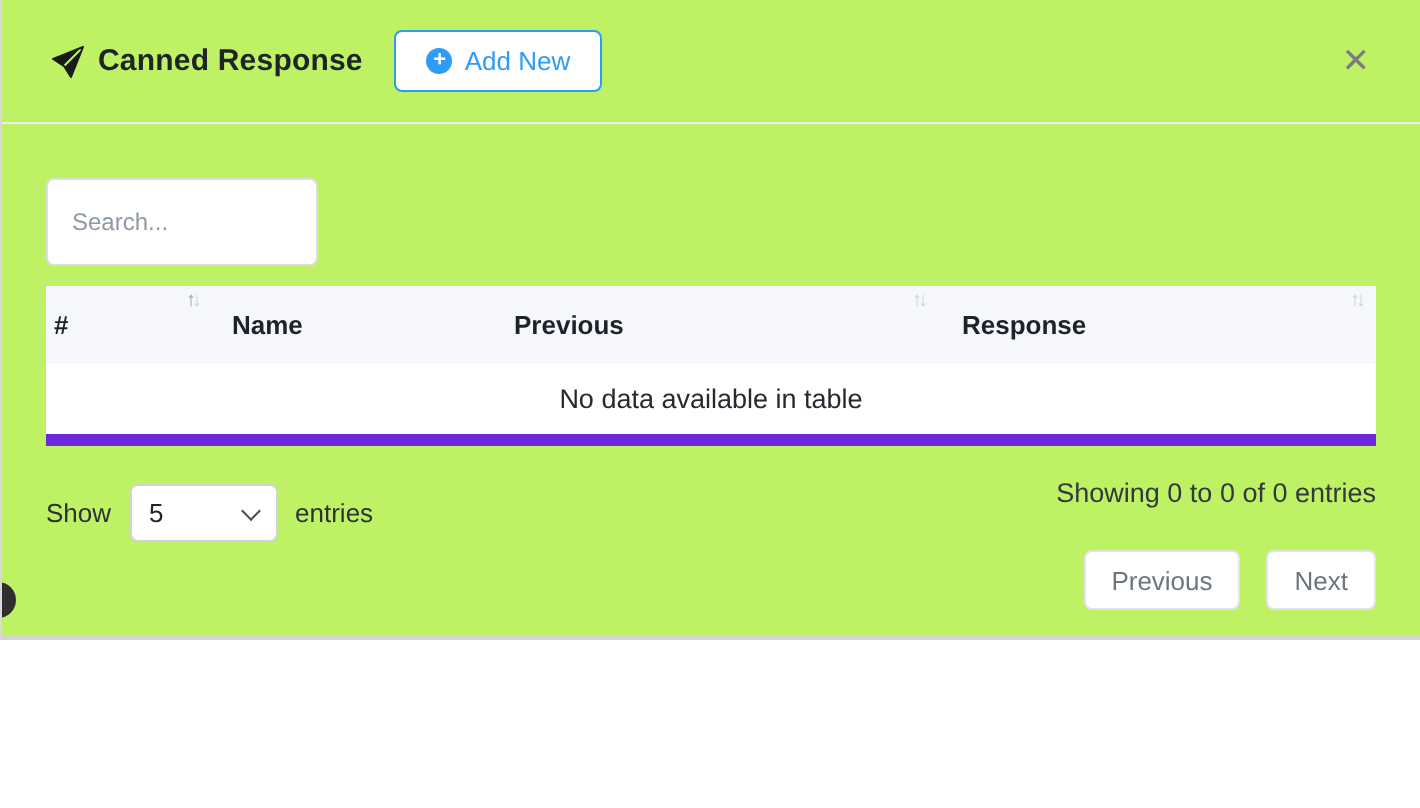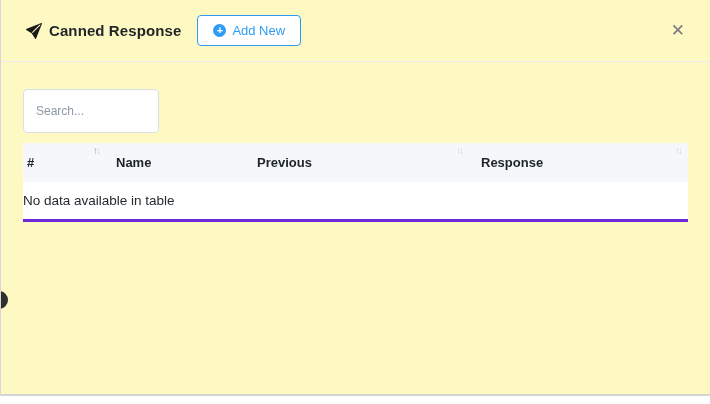--- a/index.html
+++ b/index.html
@@ -5,22 +5,22 @@
   * { margin: 0; padding: 0; box-sizing: border-box; }
   html, body { width: 710px; height: 404px; }
   body {
     font-family: "Liberation Sans", sans-serif;
     background: #ffffff;
     color: #212529;
     overflow: hidden;
   }
   .screen {
     position: relative;
-    width: 710px; height: 396px;
-    background: #fef9c3;
+    width: 710px; height: 320px;
+    background: #bef264;
     border-left: 1px solid #d9d9d9;
     overflow: hidden;
   }
   .bottom-line {
     position: absolute; left: 0; bottom: 0;
     width: 100%; height: 2px; background: #d4d4d4;
   }
   
   .modal-header {
     display: flex; align-items: center;
@@ -93,22 +93,23 @@
   th.col-actions { width: 219px; padding-left: 12px; }
   .sort {
     position: absolute; top: 3px; right: 7px;
     font-size: 10px; font-weight: 400; letter-spacing: -2px;
     line-height: 1;
   }
   .sort .arr { color: #ccd2d9; font-style: normal; }
   .sort .arr.active { color: #9aa0a6; }
   tbody td {
     height: 38px;
+    text-align: center;
     font-size: 13.5px; color: #242a30;
-    border-bottom: 3px solid #6d28d9;
+    border-bottom: 6px solid #6d28d9;
     background: #fff;
   }
   
   .controls {
     margin-top: 16px;
     width: 665px;
     display: flex; justify-content: space-between; align-items: flex-start;
   }
   .length-group {
     display: flex; align-items: center; gap: 9px;
@@ -196,17 +197,37 @@
           </th>
         </tr>
       </thead>
       <tbody>
         <tr>
           <td colspan="4">No data available in table</td>
         </tr>
       </tbody>
     </table>
 
+    <div class="controls">
+      <div class="length-group">
+        <span>Show</span>
+        <span class="select-wrap">
+          <select class="page-size-select">
+            <option>5</option>
+          </select>
+          <i class="chevron-down"></i>
+        </span>
+        <span>entries</span>
+      </div>
+
+      <div class="info-group">
+        <div class="summary">Showing 0 to 0 of 0 entries</div>
+        <div class="pager">
+          <button>Previous</button>
+          <button>Next</button>
+        </div>
+      </div>
+    </div>
   </div>
 
   <div class="edge-widget"></div>
   <div class="bottom-line"></div>
 </div>
 
 </body></html>

